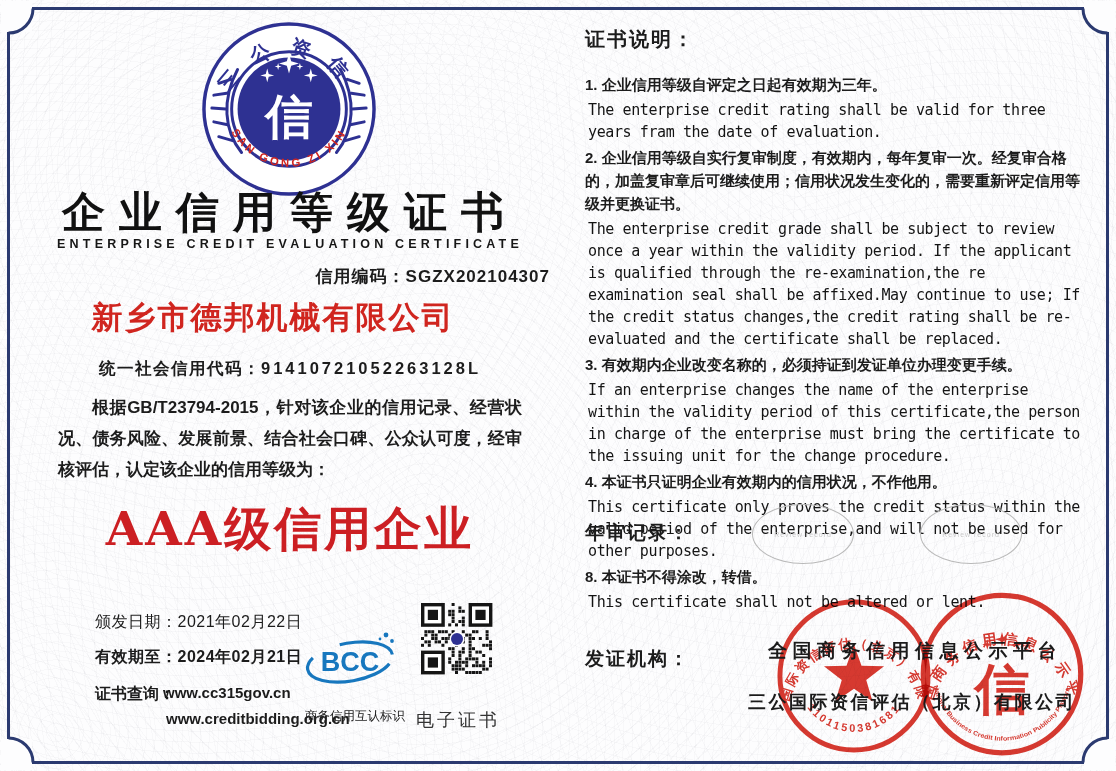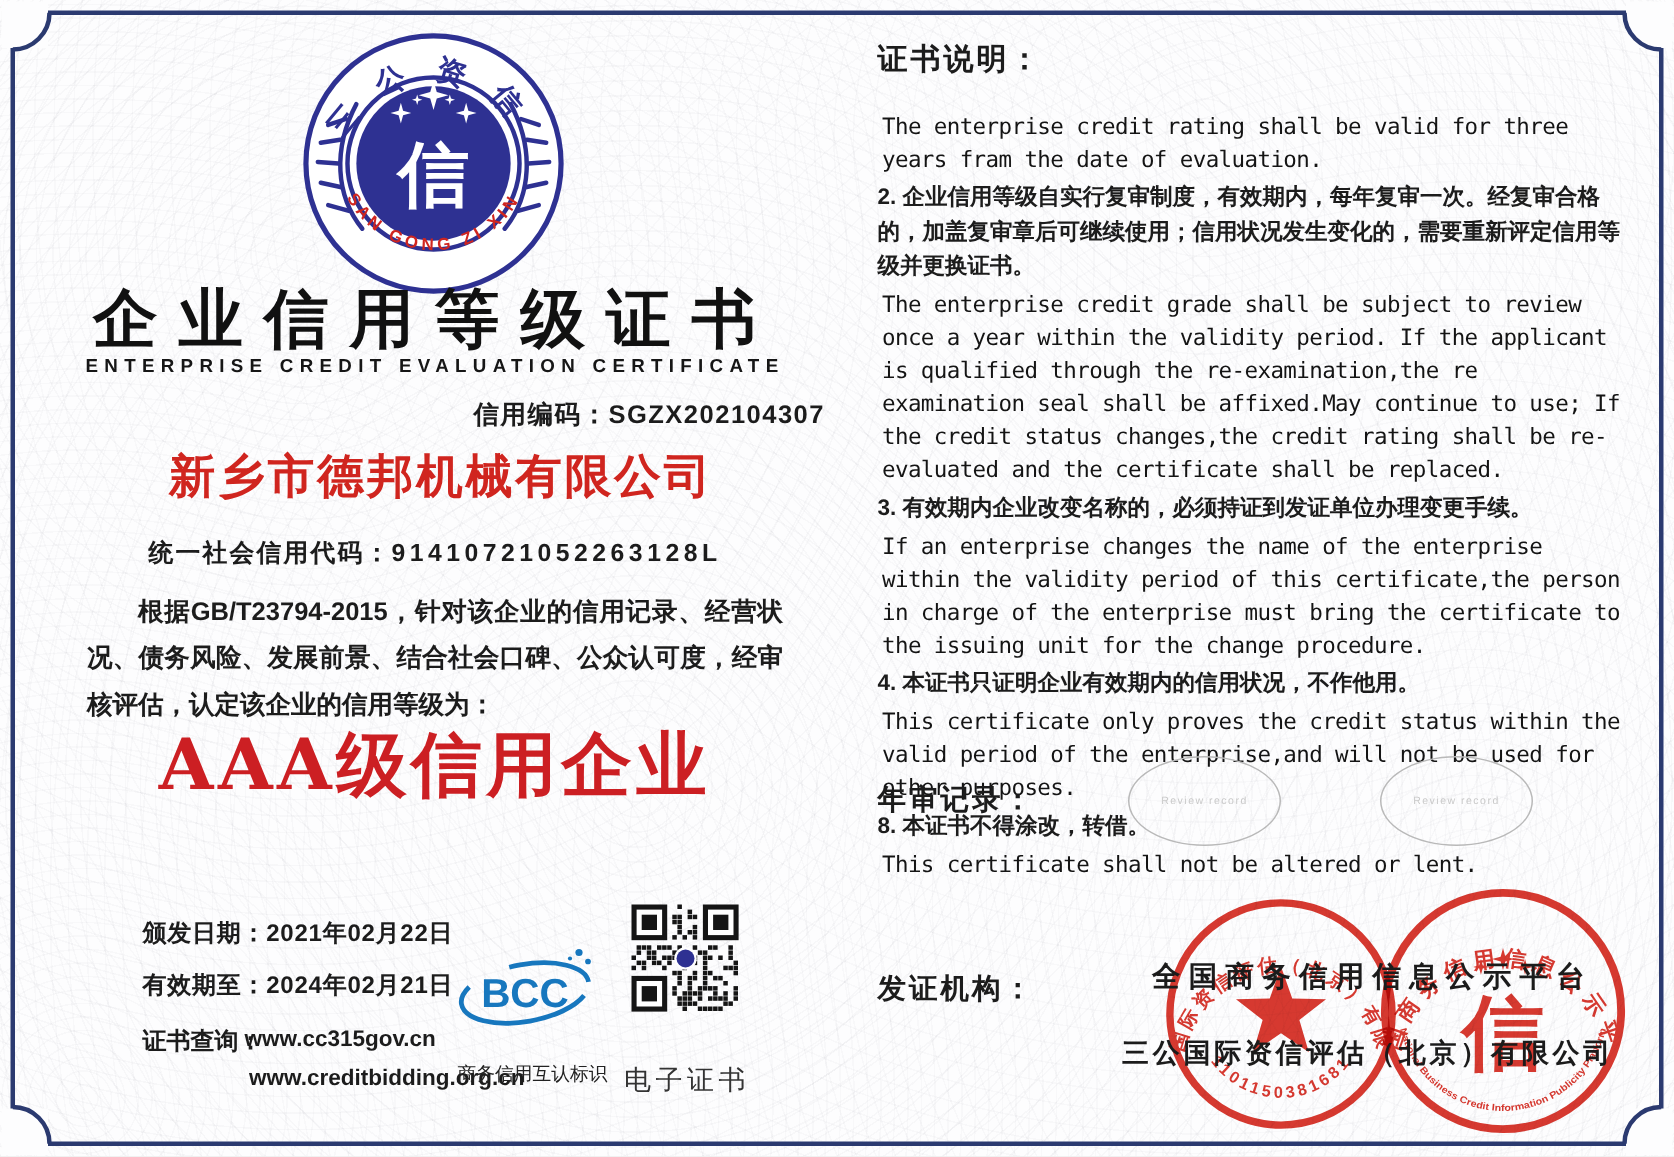--- a/index.html
+++ b/index.html
@@ -18,25 +18,25 @@
   svg text{font-family:"Liberation Sans","DejaVu Sans",sans-serif;}
 
   
   .border-svg{left:0;top:0;z-index:0;}
 
   
   .logo-svg{left:200px;top:20px;width:178px;height:178px;}
   .cert-title{left:30px;top:184px;width:520px;text-align:center;font-size:43px;font-weight:900;letter-spacing:14px;color:#111;white-space:nowrap;}
   .cert-title-en{left:30px;top:237px;width:520px;text-align:center;font-size:12.5px;font-weight:bold;letter-spacing:4.2px;color:#161616;white-space:nowrap;}
   .credit-code{left:30px;top:265px;width:520px;text-align:right;font-size:17px;font-weight:bold;letter-spacing:1px;}
-  .company-name{left:24px;top:297px;width:540px;text-align:center;font-size:31px;font-weight:bold;letter-spacing:2px;color:#d0251f;white-space:nowrap;}
+  .company-name{left:3px;top:297px;width:540px;text-align:center;font-size:31px;font-weight:bold;letter-spacing:2px;color:#d0251f;white-space:nowrap;}
   .uscc{left:30px;top:358px;width:520px;text-align:center;font-size:16.5px;font-weight:bold;letter-spacing:1.5px;}
   .statement{left:58px;top:392px;width:464px;font-size:17px;font-weight:600;line-height:31px;text-indent:2em;text-align:justify;}
-  .grade{left:30px;top:479px;width:520px;text-align:center;font-size:47px;font-weight:bold;letter-spacing:3px;color:#cc1f23;font-family:"DejaVu Serif","Liberation Serif",serif;white-space:nowrap;}
-  .date-line1{left:95px;top:612px;font-size:16px;font-weight:bold;letter-spacing:.5px;}
+  .grade{left:30px;top:498px;width:520px;text-align:center;font-size:47px;font-weight:bold;letter-spacing:3px;color:#cc1f23;font-family:"DejaVu Serif","Liberation Serif",serif;white-space:nowrap;}
+  .date-line1{left:95px;top:612px;font-size:16px;font-weight:normal;letter-spacing:.5px;}
   .date-line2{left:95px;top:647px;font-size:16px;font-weight:bold;letter-spacing:.5px;}
   .query-label{left:95px;top:684px;font-size:16px;font-weight:bold;}
   .query-url1{left:163px;top:684px;font-size:15px;font-weight:bold;}
   .query-url2{left:166px;top:710px;font-size:15px;font-weight:bold;}
   .bcc-svg{left:303px;top:626px;width:96px;height:66px;}
   .bcc-caption{left:296px;top:708px;width:118px;text-align:center;font-size:12.5px;color:#222;}
   .qr-box{left:418px;top:600px;width:78px;height:78px;}
   .qr-caption{left:414px;top:708px;width:88px;text-align:center;font-size:18px;letter-spacing:3px;color:#333;}
 
   
@@ -288,20 +288,21 @@
           <rect x="9.8" y="57.4" width="10.2" height="10.2"></rect>
           <circle cx="39" cy="39" r="7.5" fill="#fff"></circle>
           <circle cx="39" cy="39" r="6" fill="#2e3192"></circle>
         </g>
       </svg>
   </div>
   <div class="abs qr-caption">电子证书</div>
 
   <div class="abs notes">
     <p class="notes-title">证书说明：</p>
+    <p class="note-zh">1. 企业信用等级自评定之日起有效期为三年。</p>
     <p class="note-en">The enterprise credit rating shall be valid for three years fram the date of evaluation.</p>
     <p class="note-zh">2. 企业信用等级自实行复审制度，有效期内，每年复审一次。经复审合格的，加盖复审章后可继续使用；信用状况发生变化的，需要重新评定信用等级并更换证书。</p>
     <p class="note-en">The enterprise credit grade shall be subject to review once a year within the validity period. If the applicant is qualified through the re-examination,the re examination seal shall be affixed.May continue to use; If the credit status changes,the credit rating shall be re-evaluated and the certificate shall be replaced.</p>
     <p class="note-zh">3. 有效期内企业改变名称的，必须持证到发证单位办理变更手续。</p>
     <p class="note-en">If an enterprise changes the name of the enterprise within the validity period of this certificate,the person in charge of the enterprise must bring the certificate to the issuing unit for the change procedure.</p>
     <p class="note-zh">4. 本证书只证明企业有效期内的信用状况，不作他用。</p>
     <p class="note-en">This certificate only proves the credit status within the valid period of the enterprise,and will not be used for other purposes.</p>
     <p class="note-zh">8. 本证书不得涂改，转借。</p>
     <p class="note-en">This certificate shall not be altered or lent.</p>
   </div>

